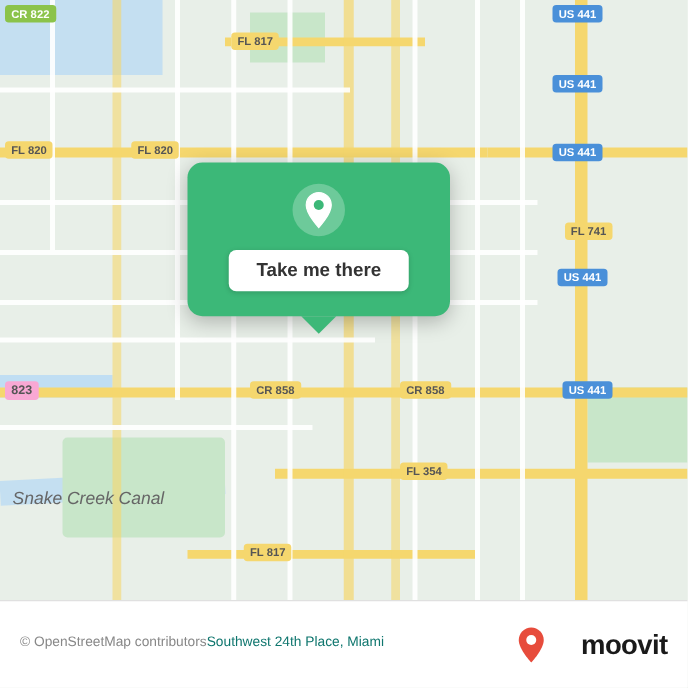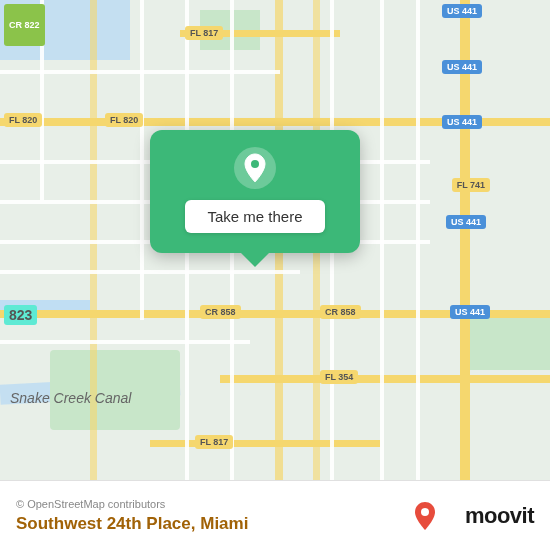--- a/index.html
+++ b/index.html
@@ -72,21 +72,21 @@
       margin-bottom: 10px;
     }
 
     .take-me-there-btn {
       background: white;
       color: #333;
       border: none;
       border-radius: 6px;
       padding: 8px 22px;
       font-size: 15px;
-      font-weight: 400;
+      font-weight: 700;
       cursor: pointer;
       white-space: nowrap;
       box-shadow: 0 1px 4px rgba(0,0,0,0.15);
     }
 
     
     #bottom-bar {
       position: absolute;
       bottom: 0;
       left: 0;
@@ -95,34 +95,34 @@
       background: white;
       border-top: 1px solid #e0e0e0;
       display: flex;
       align-items: center;
       padding: 0 16px;
       justify-content: space-between;
     }
 
     .bottom-left {
       display: flex;
-      flex-direction: column;
+      flex-direction: row;
       justify-content: center;
     }
 
     .copyright-text {
       font-size: 11px;
       color: #888;
       margin-bottom: 4px;
     }
 
     .location-title {
-      font-size: 17px;
-      font-weight: 700;
-      color: #a16207;
+      font-size: 11px;
+      font-weight: 400;
+      color: #0f766e;
     }
 
     .moovit-logo {
       display: flex;
       align-items: center;
       gap: 24px;
     }
 
     .moovit-pin {
       width: 32px;
@@ -177,35 +177,35 @@
   <div class="road-white" style="top:270px;left:0;width:300px;height:4px;opacity:0.9;"></div>
   <div class="road-white" style="top:340px;left:0;width:250px;height:4px;opacity:0.9;"></div>
   <div class="road-white" style="top:0;left:40px;width:4px;height:200px;opacity:0.9;"></div>
   <div class="road-white" style="top:0;left:140px;width:4px;height:320px;opacity:0.9;"></div>
   <div class="road-white" style="top:0;left:185px;width:4px;height:480px;opacity:0.9;"></div>
   <div class="road-white" style="top:0;left:230px;width:4px;height:480px;opacity:0.9;"></div>
   <div class="road-white" style="top:0;left:330px;width:4px;height:480px;opacity:0.9;"></div>
   <div class="road-white" style="top:0;left:380px;width:4px;height:480px;opacity:0.9;"></div>
   <div class="road-white" style="top:0;right:130px;width:4px;height:480px;opacity:0.9;"></div>
 
-  <div style="position:absolute;top:4px;left:4px;background:#8bc34a;color:white;font-size:9px;font-weight:bold;padding:16px 5px;border-radius:3px;">CR 822</div>
+  <div style="position:absolute;top:4px;left:4px;background:#8bc34a;color:white;font-size:9px;font-weight:bold;padding:2px 5px;border-radius:3px;">CR 822</div>
   <div style="position:absolute;top:26px;left:185px;background:#f5d76e;color:#555;font-size:9px;font-weight:bold;padding:2px 5px;border-radius:3px;">FL 817</div>
   <div style="position:absolute;top:4px;right:68px;background:#4a90d9;color:white;font-size:9px;font-weight:bold;padding:2px 5px;border-radius:3px;">US 441</div>
   <div style="position:absolute;top:60px;right:68px;background:#4a90d9;color:white;font-size:9px;font-weight:bold;padding:2px 5px;border-radius:3px;">US 441</div>
   <div style="position:absolute;top:113px;left:4px;background:#f5d76e;color:#555;font-size:9px;font-weight:bold;padding:2px 5px;border-radius:3px;">FL 820</div>
   <div style="position:absolute;top:113px;left:105px;background:#f5d76e;color:#555;font-size:9px;font-weight:bold;padding:2px 5px;border-radius:3px;">FL 820</div>
   <div style="position:absolute;top:115px;right:68px;background:#4a90d9;color:white;font-size:9px;font-weight:bold;padding:2px 5px;border-radius:3px;">US 441</div>
   <div style="position:absolute;top:178px;right:60px;background:#f5d76e;color:#555;font-size:9px;font-weight:bold;padding:2px 5px;border-radius:3px;">FL 741</div>
   <div style="position:absolute;top:180px;right:64px;background:#4a90d9;color:white;font-size:9px;font-weight:bold;padding:2px 5px;border-radius:3px;top:215px;">US 441</div>
   <div style="position:absolute;top:305px;left:200px;background:#f5d76e;color:#555;font-size:9px;font-weight:bold;padding:2px 5px;border-radius:3px;">CR 858</div>
   <div style="position:absolute;top:305px;left:320px;background:#f5d76e;color:#555;font-size:9px;font-weight:bold;padding:2px 5px;border-radius:3px;">CR 858</div>
   <div style="position:absolute;top:305px;right:60px;background:#4a90d9;color:white;font-size:9px;font-weight:bold;padding:2px 5px;border-radius:3px;">US 441</div>
   <div style="position:absolute;top:370px;left:320px;background:#f5d76e;color:#555;font-size:9px;font-weight:bold;padding:2px 5px;border-radius:3px;">FL 354</div>
   <div style="position:absolute;top:435px;left:195px;background:#f5d76e;color:#555;font-size:9px;font-weight:bold;padding:2px 5px;border-radius:3px;">FL 817</div>
-  <div style="position:absolute;top:305px;left:4px;background:#5eead4;color:#555;font-size:14px;font-weight:bold;padding:2px 5px;border-radius:3px;">823</div>
+  <div style="position:absolute;top:305px;left:4px;background:#f9a8d4;color:#555;font-size:10px;font-weight:bold;padding:2px 5px;border-radius:3px;">823</div>
   <div style="position:absolute;top:390px;left:10px;color:#666;font-size:14px;font-style:italic;">Snake Creek Canal</div>
 
   <div class="popup-card">
 
     <svg class="pin-icon" viewBox="0 0 44 44" fill="none" xmlns="http://www.w3.org/2000/svg">
       <circle cx="22" cy="22" r="21" fill="white" fill-opacity="0.25"></circle>
       <path d="M22 8C16.477 8 12 12.477 12 18C12 25.5 22 36 22 36C22 36 32 25.5 32 18C32 12.477 27.523 8 22 8Z" fill="white" stroke="white" stroke-width="1"></path>
       <circle cx="22" cy="18" r="4" fill="#3cb878"></circle>
     </svg>
     <button class="take-me-there-btn">Take me there</button>

